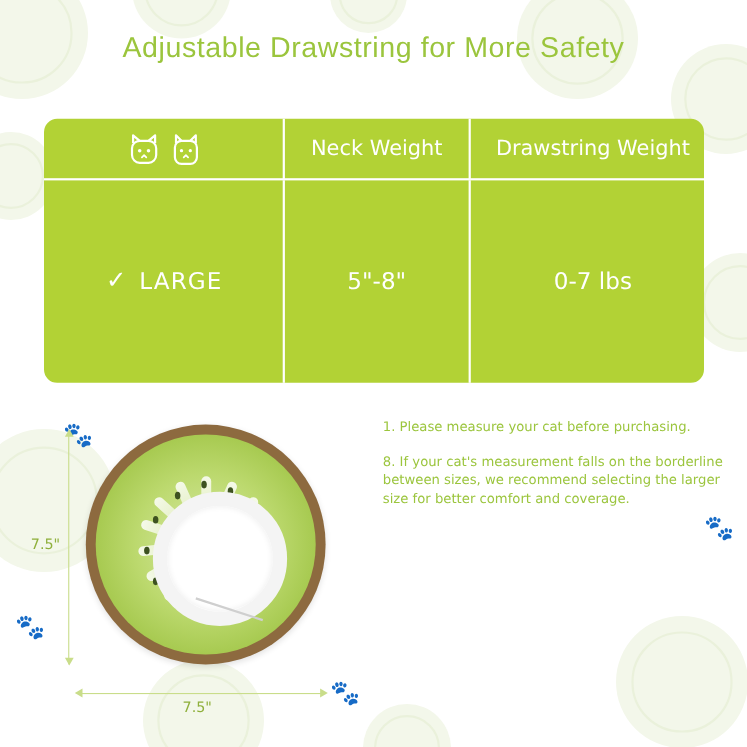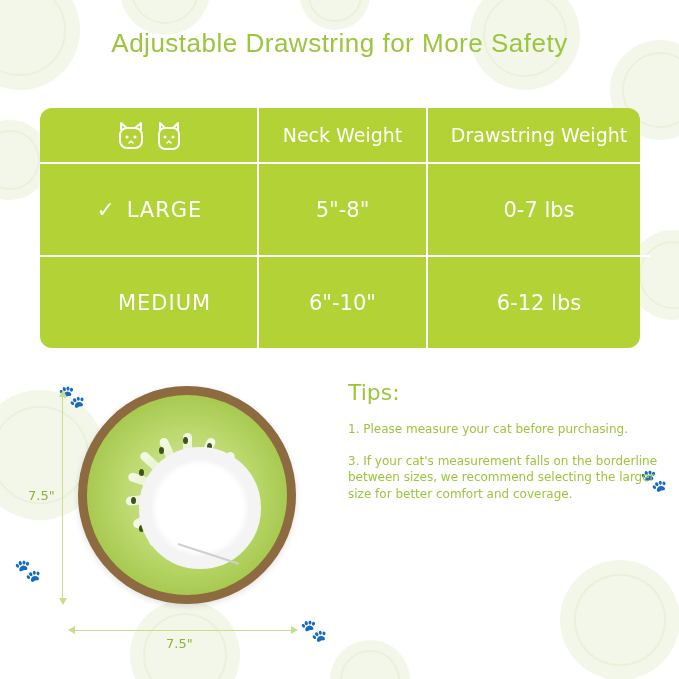--- a/index.html
+++ b/index.html
@@ -291,30 +291,20 @@
       <tr>
         <td>
           <div class="size-cell">
             <span class="check">✓</span>
             <span class="size-label">LARGE</span>
           </div>
         </td>
         <td>5"-8"</td>
         <td>0-7 lbs</td>
       </tr>
-      <tr>
-        <td>
-          <div class="size-cell">
-            <span class="check hidden">✓</span>
-            <span class="size-label">MEDIUM</span>
-          </div>
-        </td>
-        <td>6"-10"</td>
-        <td>6-12 lbs</td>
-      </tr>
     </tbody>
   </table>
 </div>
 
 <div class="photo-area">
   <div class="meas-v"></div>
   <div class="arrow up"></div>
   <div class="arrow down"></div>
   <div class="meas-label v">7.5"</div>
 
@@ -353,16 +343,15 @@
       <div class="seed" style="left:148px; top:136px;"></div>
       <div class="seed" style="left:156px; top:106px;"></div>
       <div class="seed" style="left:146px; top:72px;"></div>
     </div>
     <div class="collar-hole"></div>
   </div>
   <div class="drawstring"></div>
 </div>
 
 <div class="tips">
-  <div class="tips-title">Tips:</div>
   <div class="tip-item">1. Please measure your cat before purchasing.</div>
-  <div class="tip-item">3. If your cat's measurement falls on the borderline between sizes, we recommend selecting the larger size for better comfort and coverage.</div>
+  <div class="tip-item">8. If your cat's measurement falls on the borderline between sizes, we recommend selecting the larger size for better comfort and coverage.</div>
 </div>
 
 </body></html>

